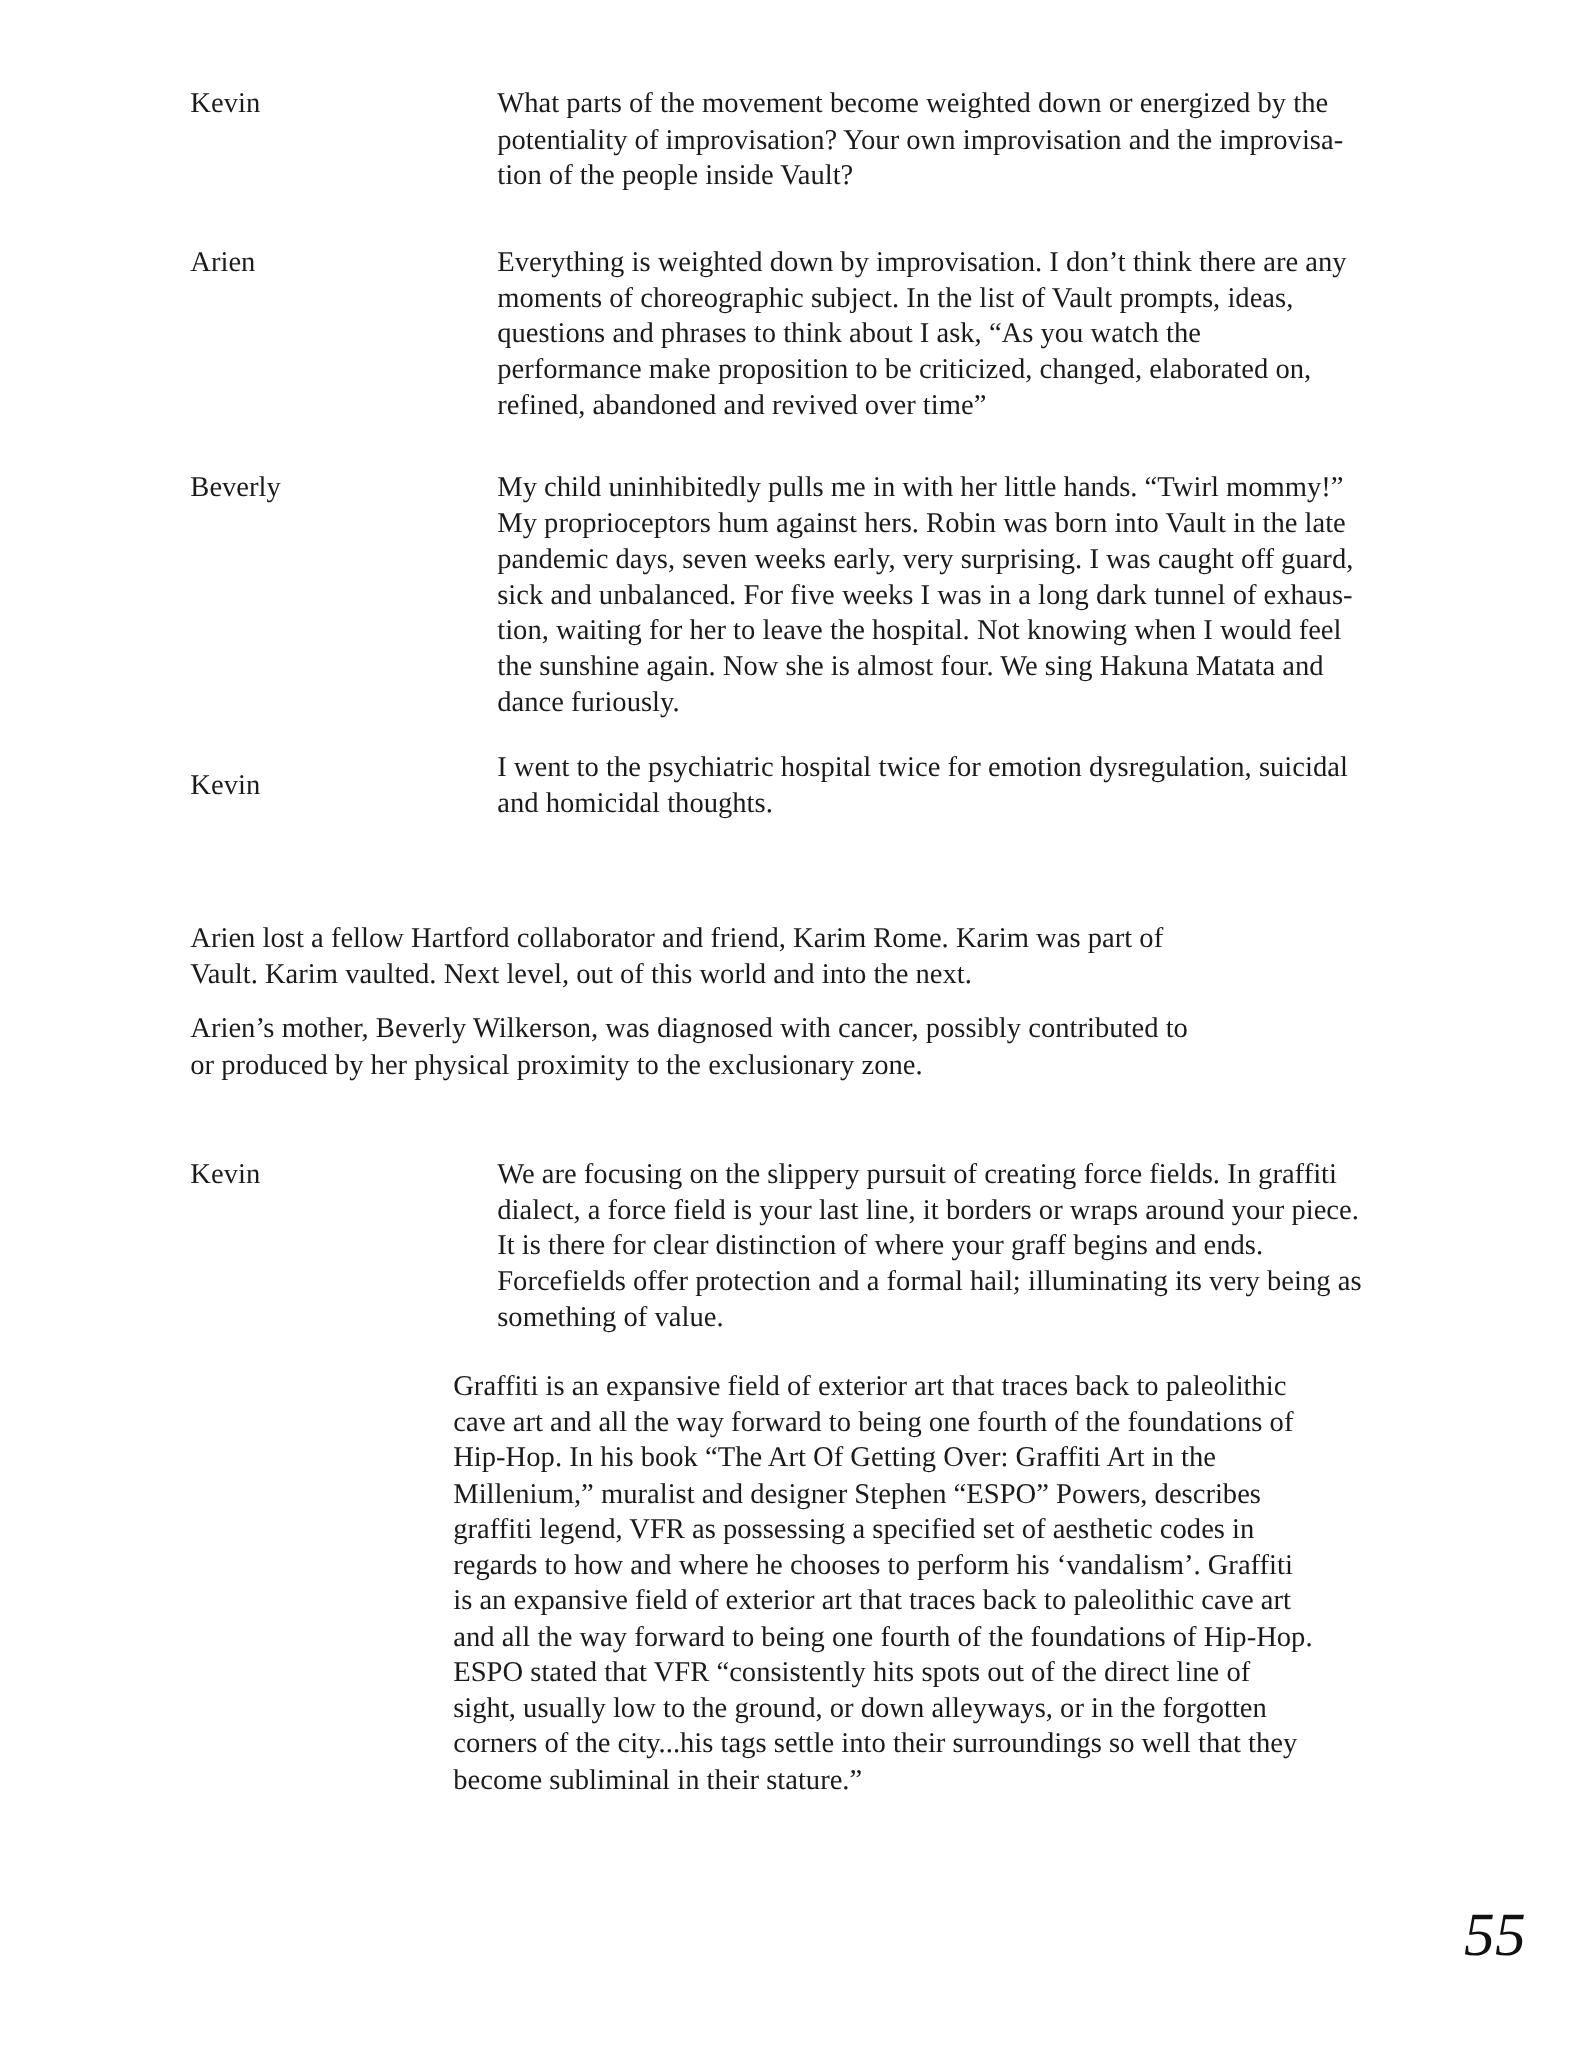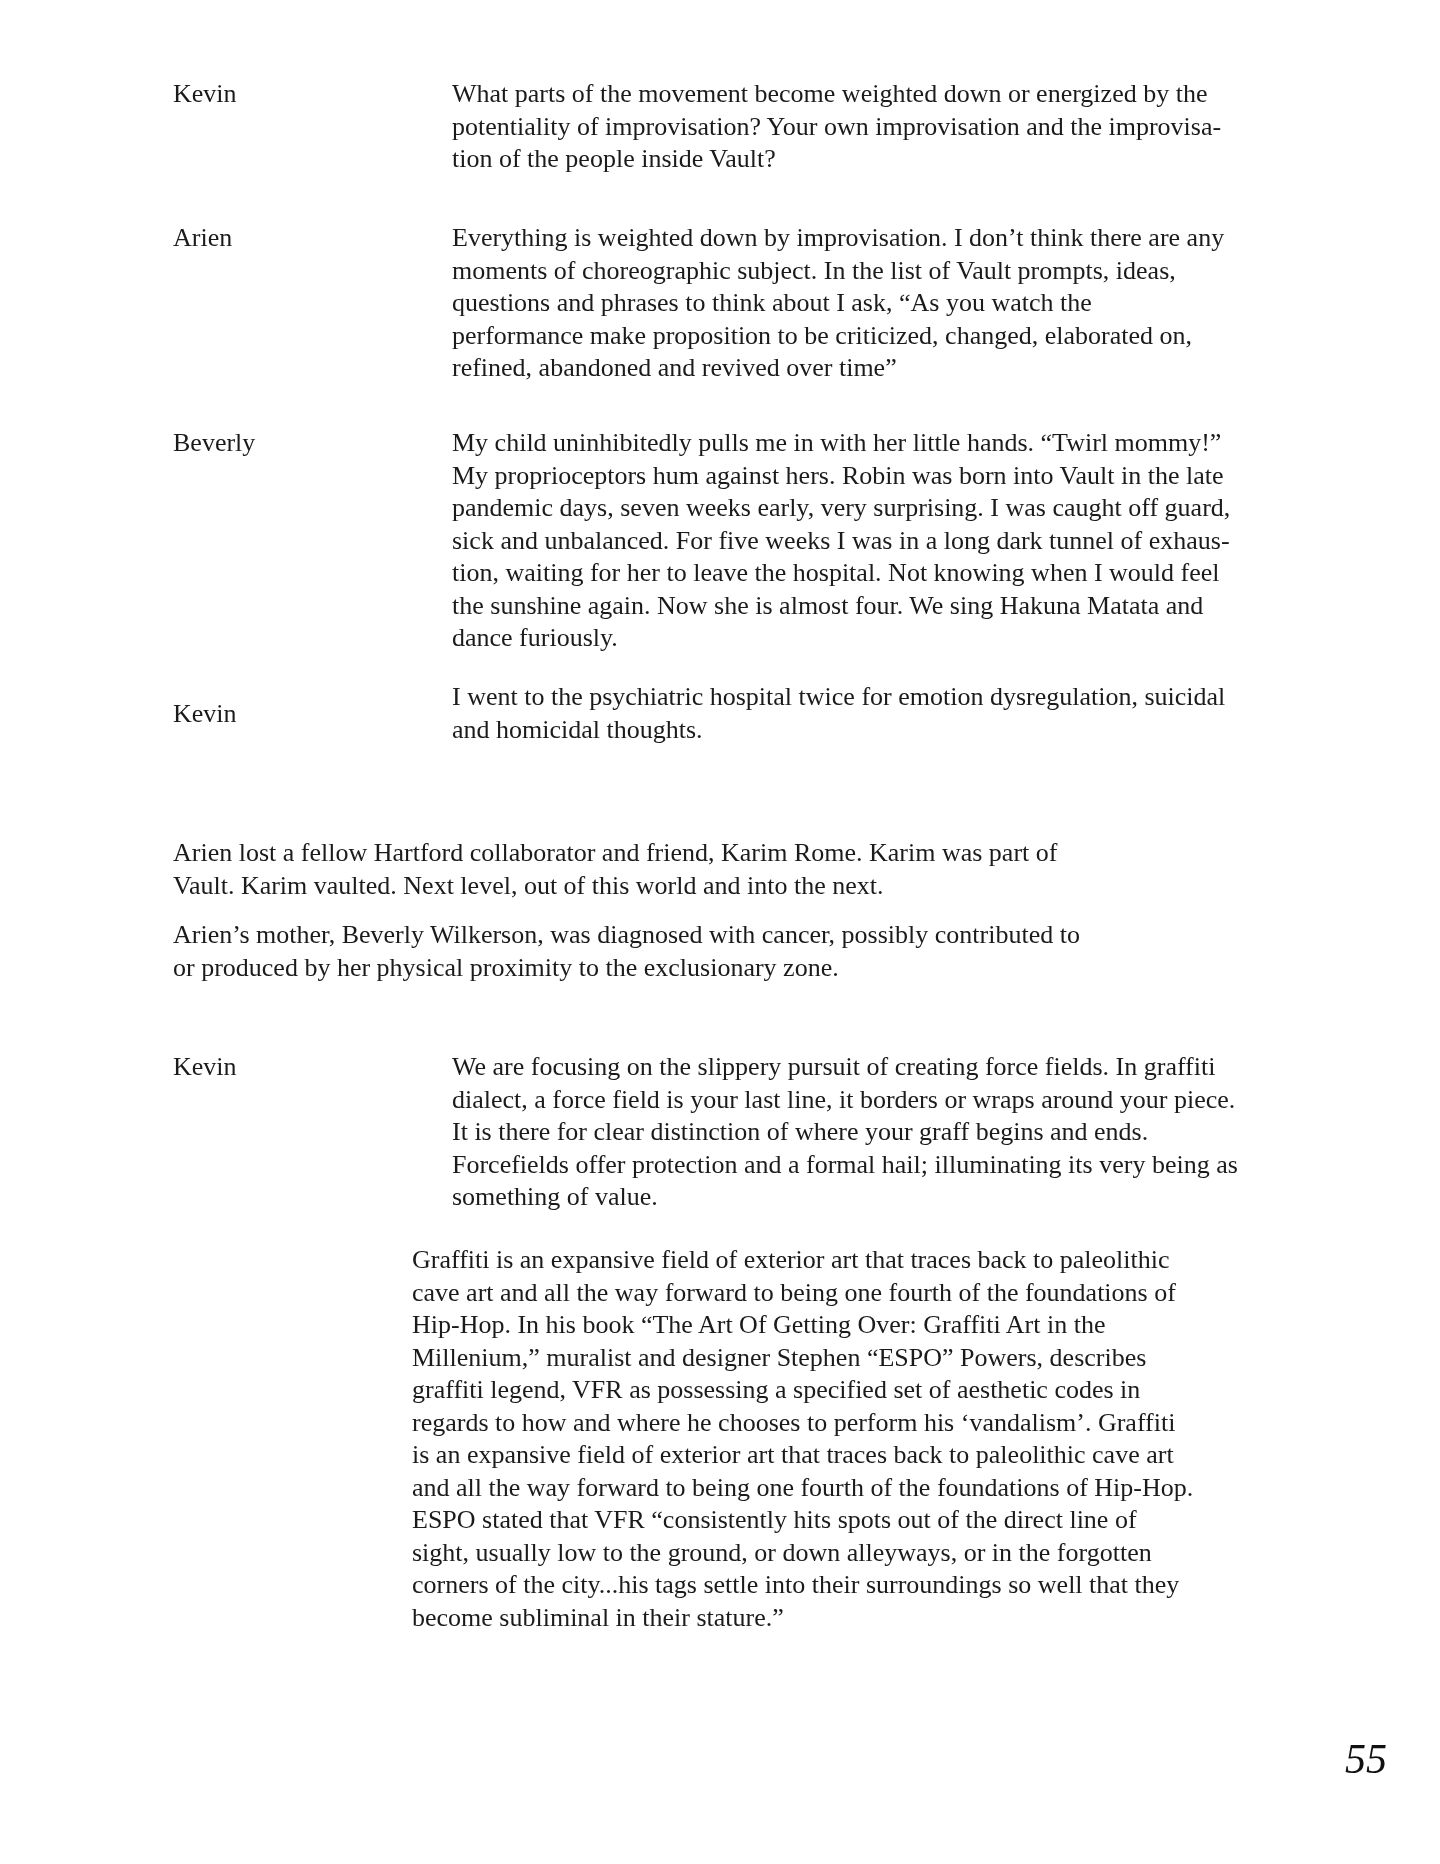--- a/index.html
+++ b/index.html
@@ -48,21 +48,21 @@
   .continuation {
     position: absolute;
     left: 412px;
     white-space: pre;
   }
   .page-number {
     position: absolute;
     top: 1736px;
     right: 53px;
     font-style: italic;
-    font-size: 42px;
+    font-size: 56px;
     line-height: 46px;
     color: #111111;
   }
 </style>
 </head>
 <body>
 
 <div class="page">
 
   <section class="block" style="top:78px">

